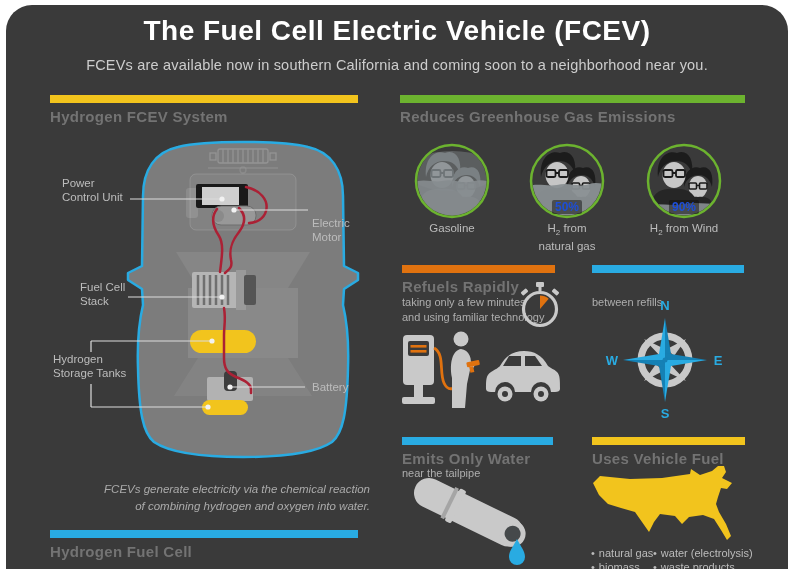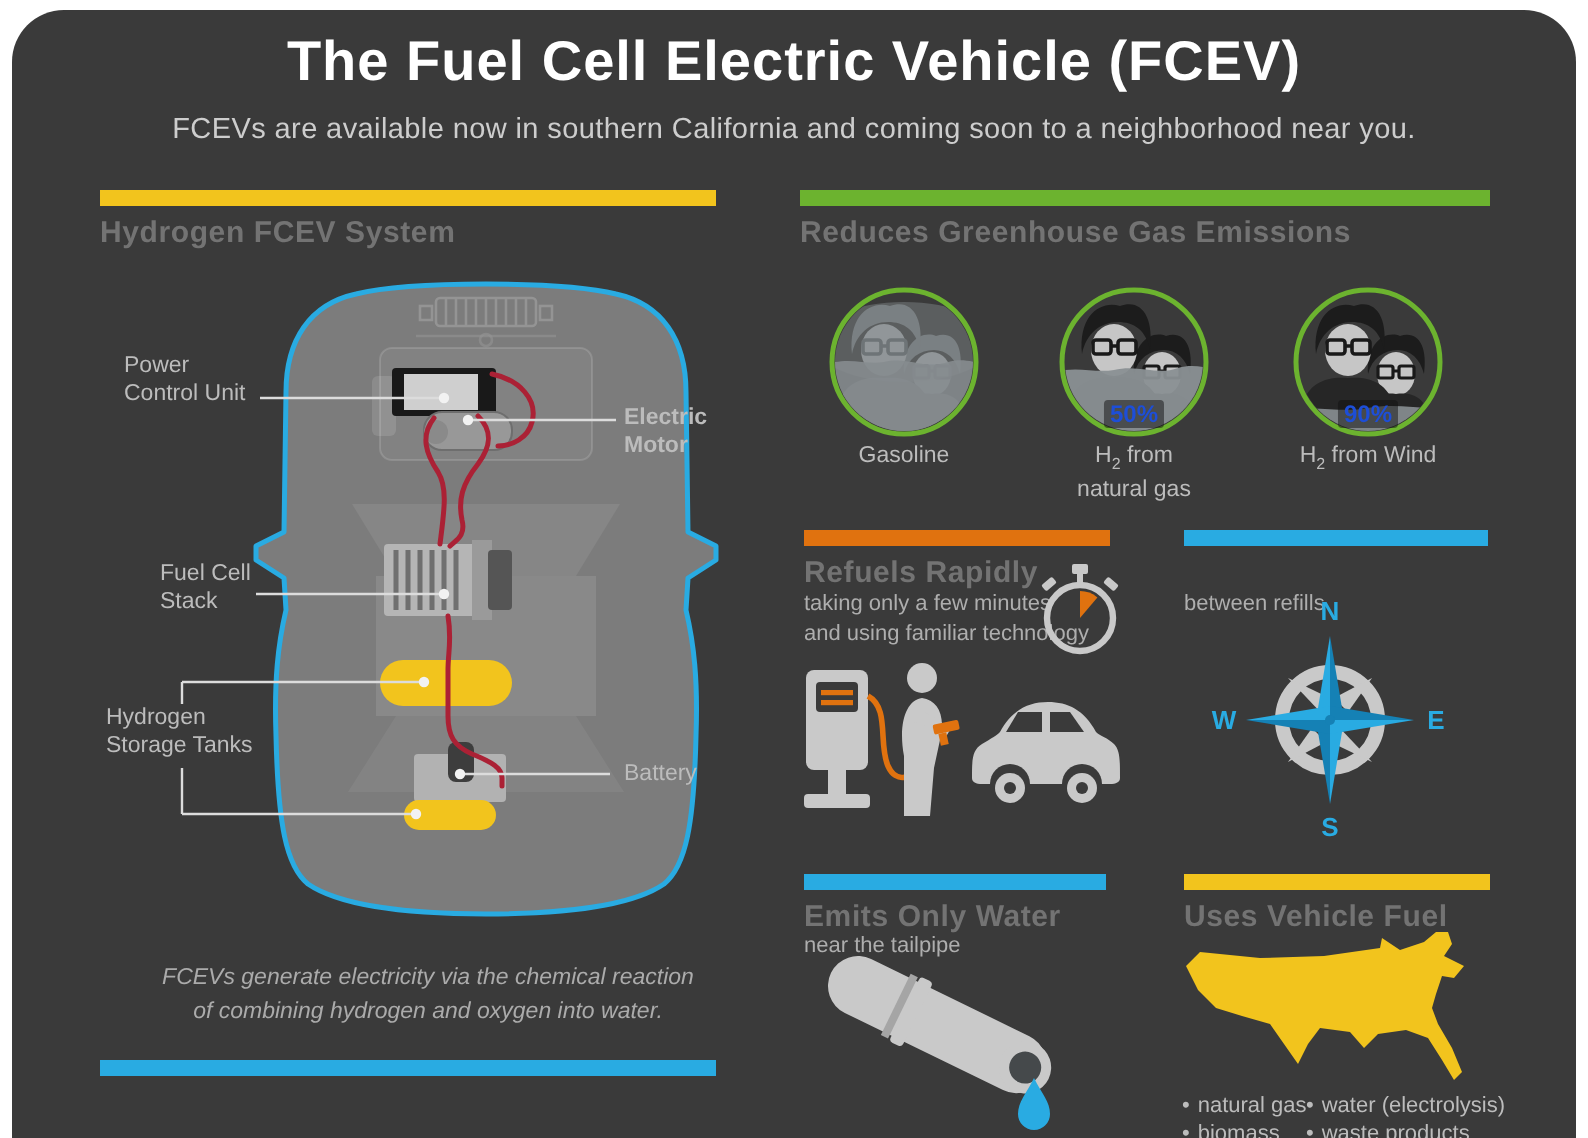--- a/index.html
+++ b/index.html
@@ -13,21 +13,21 @@
   .bar{height:8px;}
   .bar.yellow{background:var(--yellow,#f2c41d);}
   .bar.green{background:var(--green,#6cb32f);}
   .bar.orange{background:var(--orange,#e0720f);}
   .bar.blue{background:var(--blue,#29abe2);}
   .sec-title{font-size:15px;font-weight:bold;color:#737373;letter-spacing:.3px;white-space:nowrap;}
   .sec-sub{font-size:11px;color:#aeaeae;line-height:1.35;}
   .sec-sub span{display:block;}
   .dlabel{font-size:11.5px;color:#bcbcbc;line-height:1.26;}
   .dlabel span{display:block;}
-  .caption{width:312px;text-align:center;font-size:11.5px;font-style:italic;color:#ababab;line-height:1.5;}
+  .caption{width:312px;text-align:right;font-size:11.5px;font-style:italic;color:#ababab;line-height:1.5;}
   .caption span{display:block;}
   .circle-wrap{width:80px;height:80px;}
   .pct{position:absolute;left:50%;top:59px;transform:translateX(-50%);
        font-size:12px;font-weight:bold;color:#1d4ed8;background:rgba(15,15,15,.5);
        padding:0 3px;border-radius:2px;white-space:nowrap;}
   .pct:empty{display:none;}
   .circle-label{width:120px;text-align:center;font-size:11.5px;color:#bcbcbc;line-height:1.3;}
   .circle-label .l2:empty{display:none;}
   .circle-label .l2{display:block;}
   sub{font-size:8px;}
@@ -119,21 +119,21 @@
       <circle cx="172" cy="211" r="2.6"></circle>
         <circle cx="168" cy="277" r="2.6"></circle>
         <circle cx="190" cy="257" r="2.6"></circle>
     </g>
   </svg>
 
   <div class="abs dlabel" style="left:62px;top:176px;">
     <span>Power</span>
     <span>Control Unit</span>
   </div>
-  <div class="abs dlabel" style="left:312px;top:202px;font-weight:bold;">
+  <div class="abs dlabel" style="left:312px;top:216px;">
     <span>Electric</span>
     <span>Motor</span>
   </div>
   <div class="abs dlabel" style="left:80px;top:280px;">
     <span>Fuel Cell</span>
     <span>Stack</span>
   </div>
   <div class="abs dlabel" style="left:53px;top:352px;">
     <span>Hydrogen</span>
     <span>Storage Tanks</span>
@@ -141,20 +141,21 @@
   <div class="abs dlabel" style="left:312px;top:380px;">
     <span>Battery</span>
   </div>
 
   <div class="abs caption" style="left:58px;top:481px;">
     <span>FCEVs generate electricity via the chemical reaction</span>
     <span>of combining hydrogen and oxygen into water.</span>
   </div>
 
   <div class="abs bar blue" style="left:50px;top:530px;width:308px;"></div>
+  <div class="abs sec-title" style="left:50px;top:543px;">Hydrogen Fuel Cell</div>
 
   <div class="abs bar green" style="left:400px;top:95px;width:345px;"></div>
   <div class="abs sec-title" style="left:400px;top:108px;">Reduces Greenhouse Gas Emissions</div>
 
   <div class="abs circle-wrap" style="left:412px;top:141px;">
     <svg width="80" height="80" viewBox="0 0 80 80">
       <defs>
           <clipPath id="c1">
             <circle cx="40" cy="40" r="34.5"></circle>
           </clipPath>

